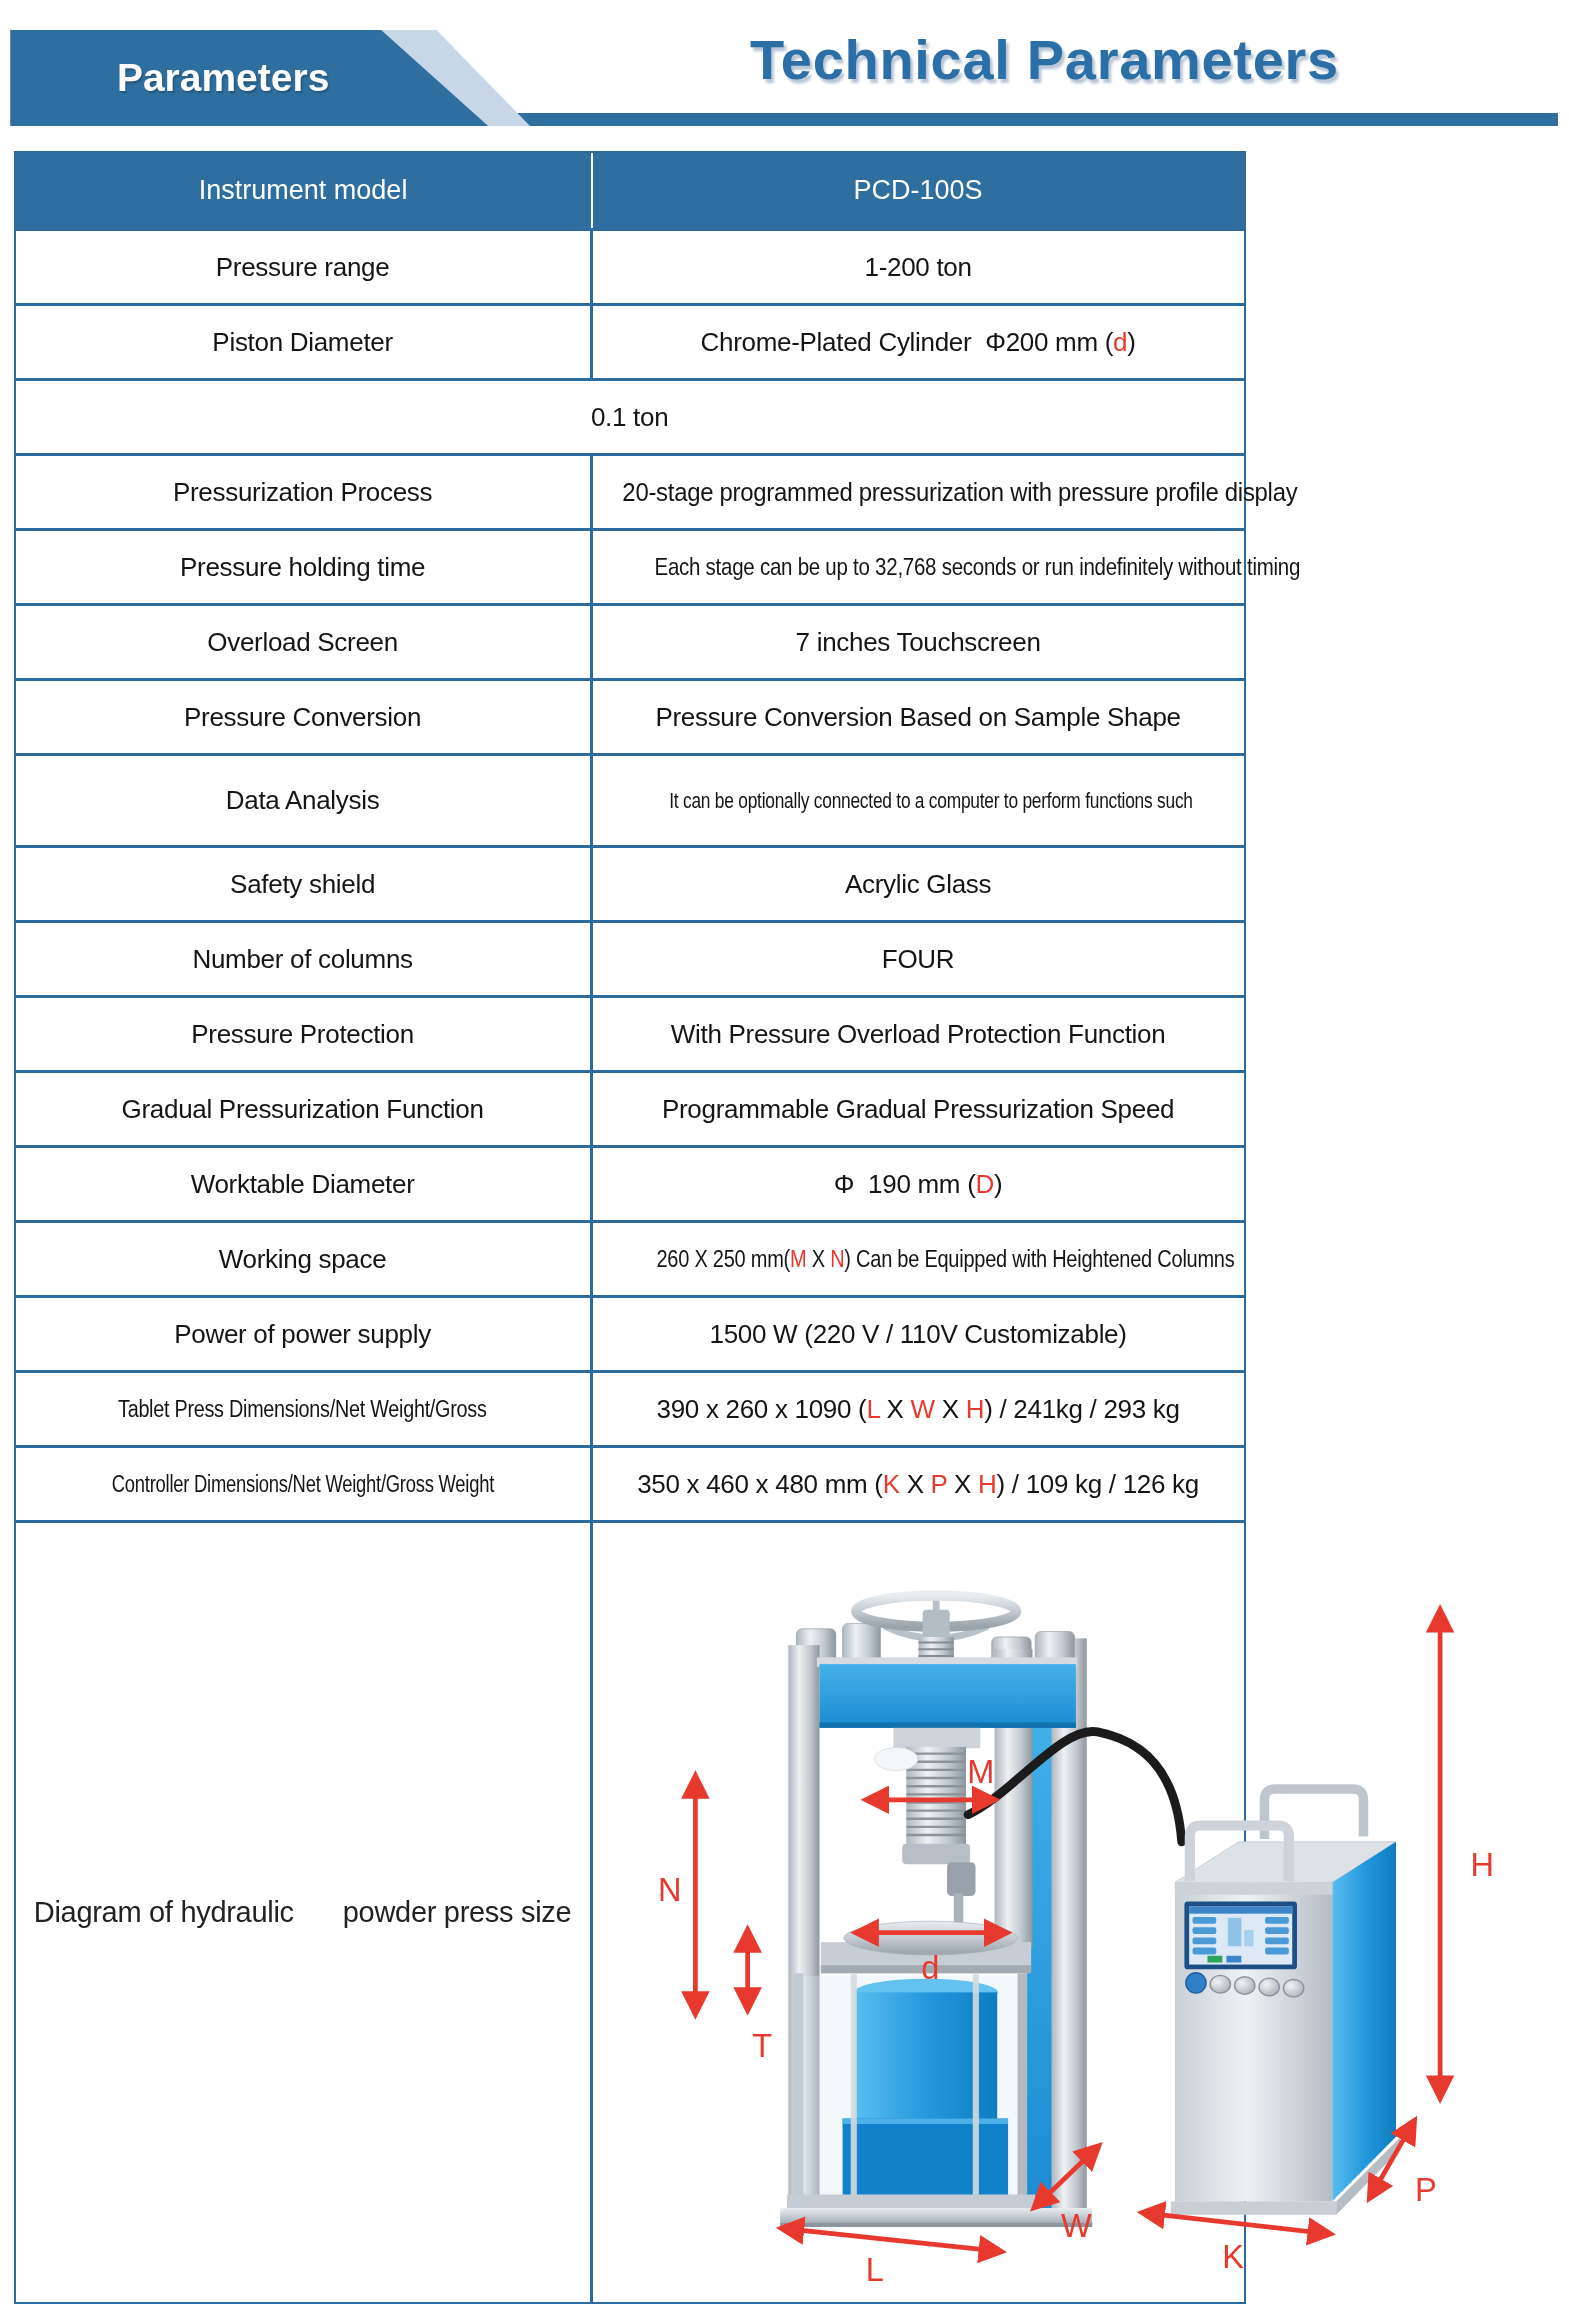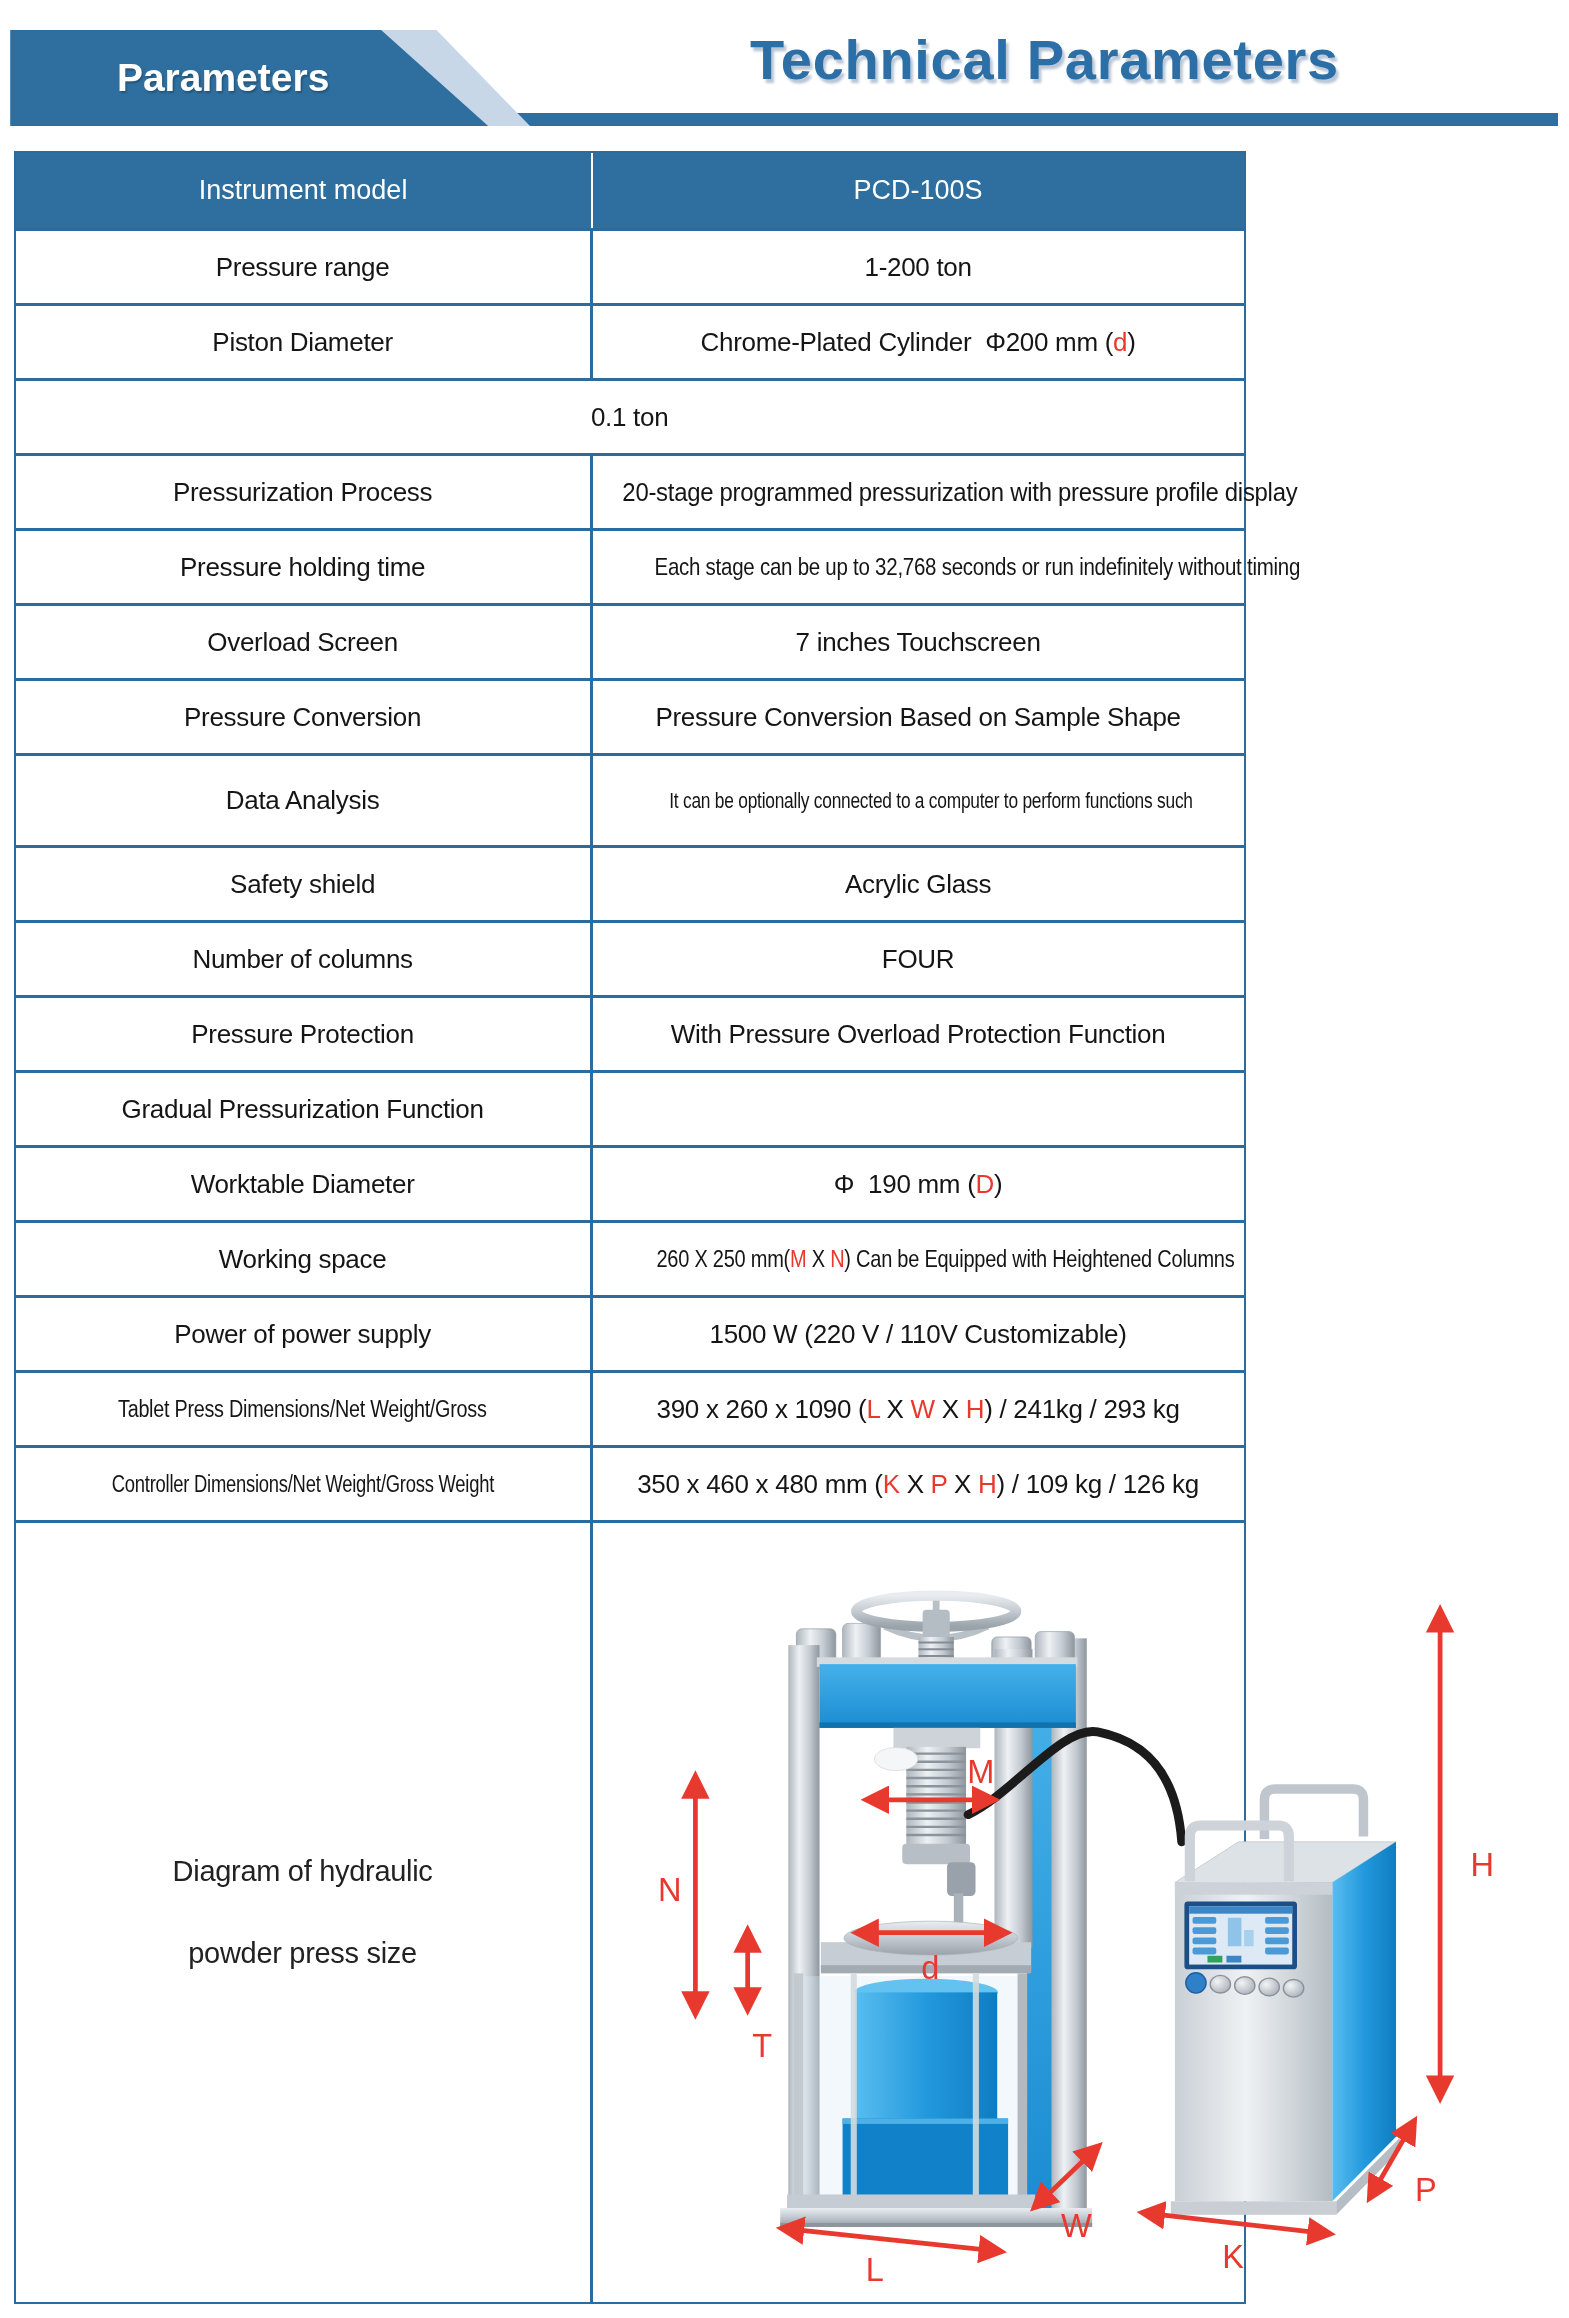--- a/index.html
+++ b/index.html
@@ -35,21 +35,21 @@
   .seg-red{color:#E8392F;}
   .c92{display:inline-block;transform:scaleX(.92);white-space:nowrap;}
   .c84{display:inline-block;transform:scaleX(.84);white-space:nowrap;font-size:24.4px;}
   .c82{display:inline-block;transform:scaleX(.82);white-space:nowrap;font-size:24.4px;}
   .lbl-c86{display:inline-block;transform:scaleX(.86);white-space:nowrap;font-size:23px;}
   .lbl-c80{display:inline-block;transform:scaleX(.80);white-space:nowrap;font-size:23px;}
   .twolines div{line-height:42px;font-size:22.4px;}
   .twolines div span{display:inline-block;transform:scaleX(.88);white-space:nowrap;}
 
   
-  .caption{display:flex;flex-direction:column;gap:49px;font-size:29px;color:#222;}
+  .caption{display:flex;flex-direction:row;gap:49px;font-size:29px;color:#222;}
   .diagram-cell{position:relative;padding:0;}
   .diagram-cell svg{position:absolute;left:0;top:0;}
 </style>
 </head>
 <body>
 
 <div class="abs bar"></div>
 <div class="abs tab-light"></div>
 <div class="abs tab-dark">
   <span>Parameters</span>
@@ -159,20 +159,23 @@
         <span>Pressure Protection</span>
       </div>
     <div class="td val">
         <span><span>With Pressure Overload Protection Function</span></span>
       </div>
   </div>
 
   <div class="tr">
     <div class="td lbl">
         <span>Gradual Pressurization Function</span>
+      </div>
+    <div class="td val">
+        <span><span>Programmable Gradual Pressurization Speed</span></span>
       </div>
   </div>
 
   <div class="tr">
     <div class="td lbl">
         <span>Worktable Diameter</span>
       </div>
     <div class="td val">
         <span><span>Φ &nbsp;190 mm (</span><span class="seg-red">D</span><span>)</span></span>
       </div>

